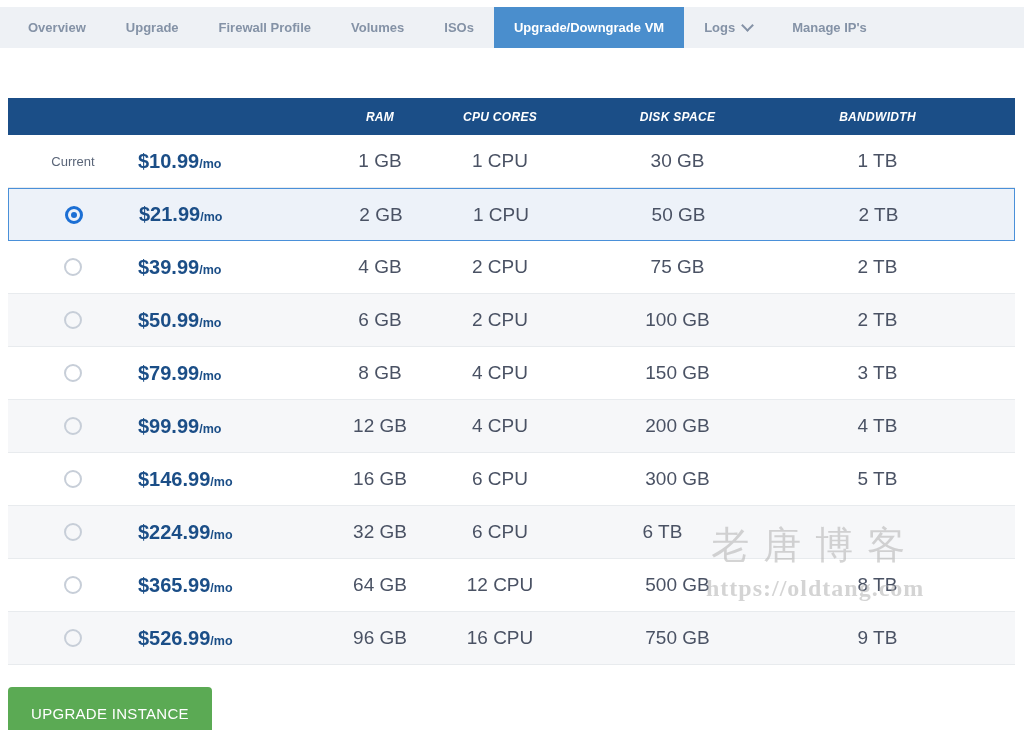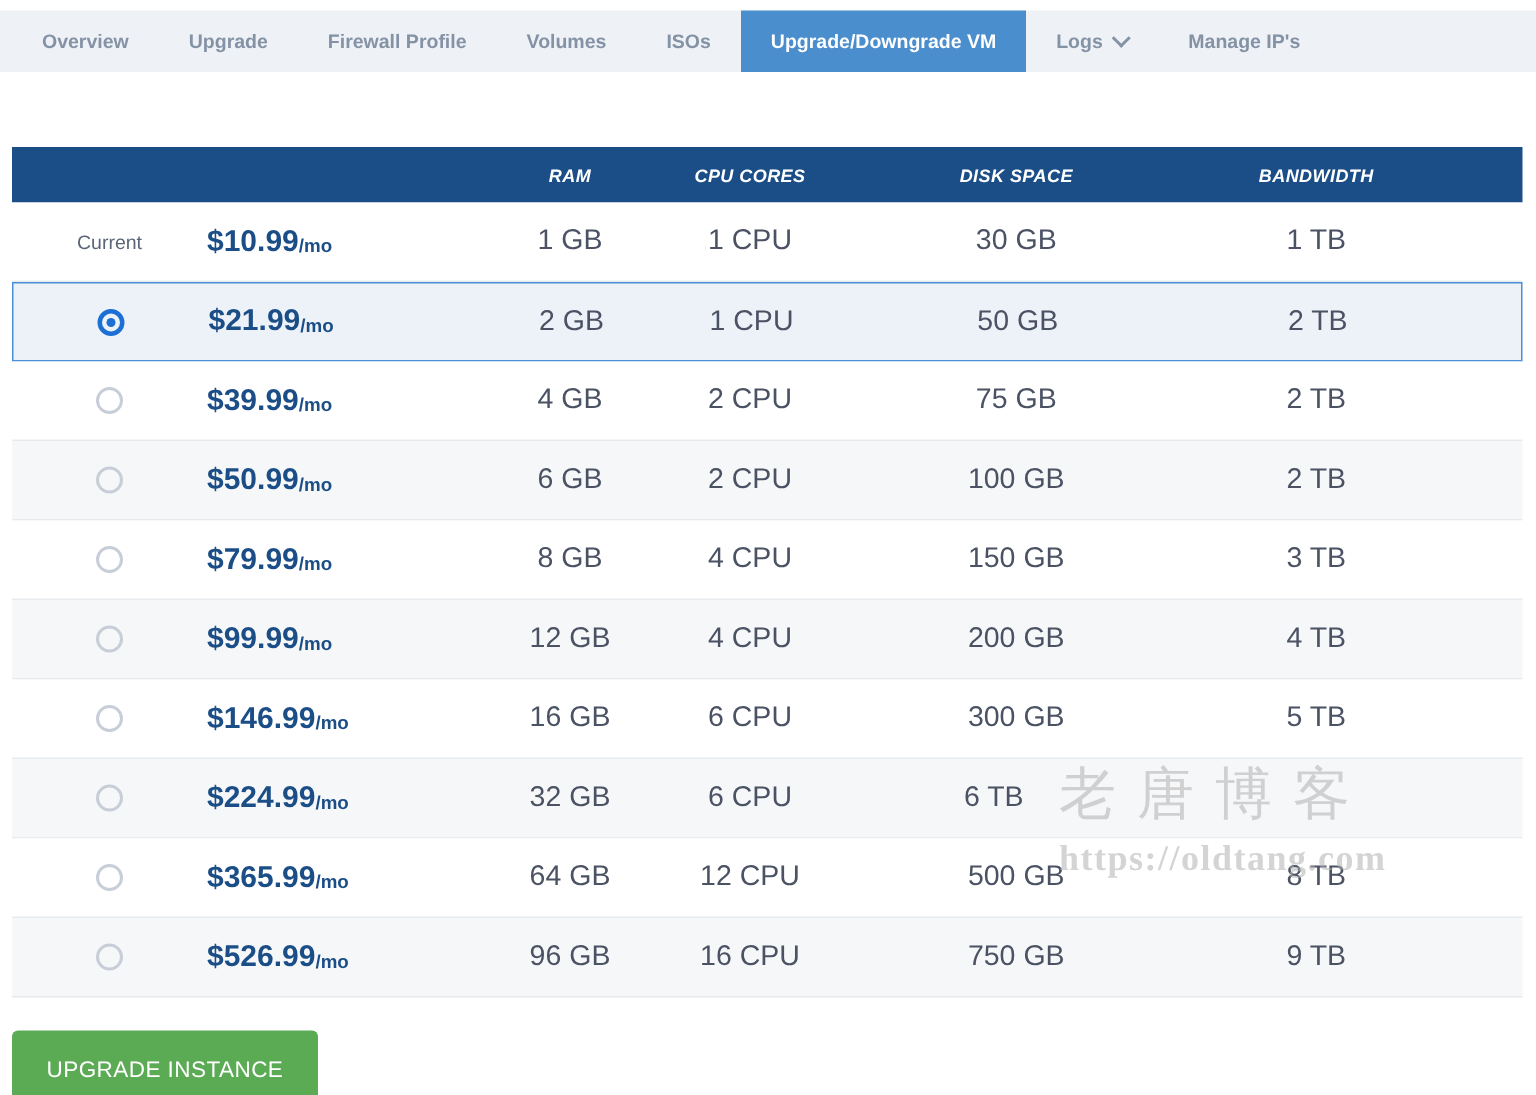--- a/index.html
+++ b/index.html
@@ -63,22 +63,22 @@
   
   .upgrade-btn{
     margin:22px 0 0 8px;height:52px;padding:0 23px;
     background:#5baa54;border:none;border-radius:4px;
     color:#ffffff;font-size:15px;letter-spacing:.3px;cursor:pointer;
     font-family:"Liberation Sans","DejaVu Sans",sans-serif;
   }
 
   
   .watermark{
-    position:absolute;left:706px;top:503px;pointer-events:none;
-    color:rgba(176,176,176,0.55);text-align:left;
+    position:absolute;left:706px;top:518px;pointer-events:none;
+    color:rgba(176,176,176,0.55);text-align:center;
   }
   .wm-title{
     font-family:"Liberation Serif","DejaVu Serif",serif;
     font-size:38px;letter-spacing:14px;line-height:1.1;white-space:nowrap;
   }
   .wm-url{
     font-family:"Liberation Serif","DejaVu Serif",serif;
     font-size:24px;font-weight:bold;letter-spacing:1px;margin-top:8px;white-space:nowrap;
   }
 </style>

